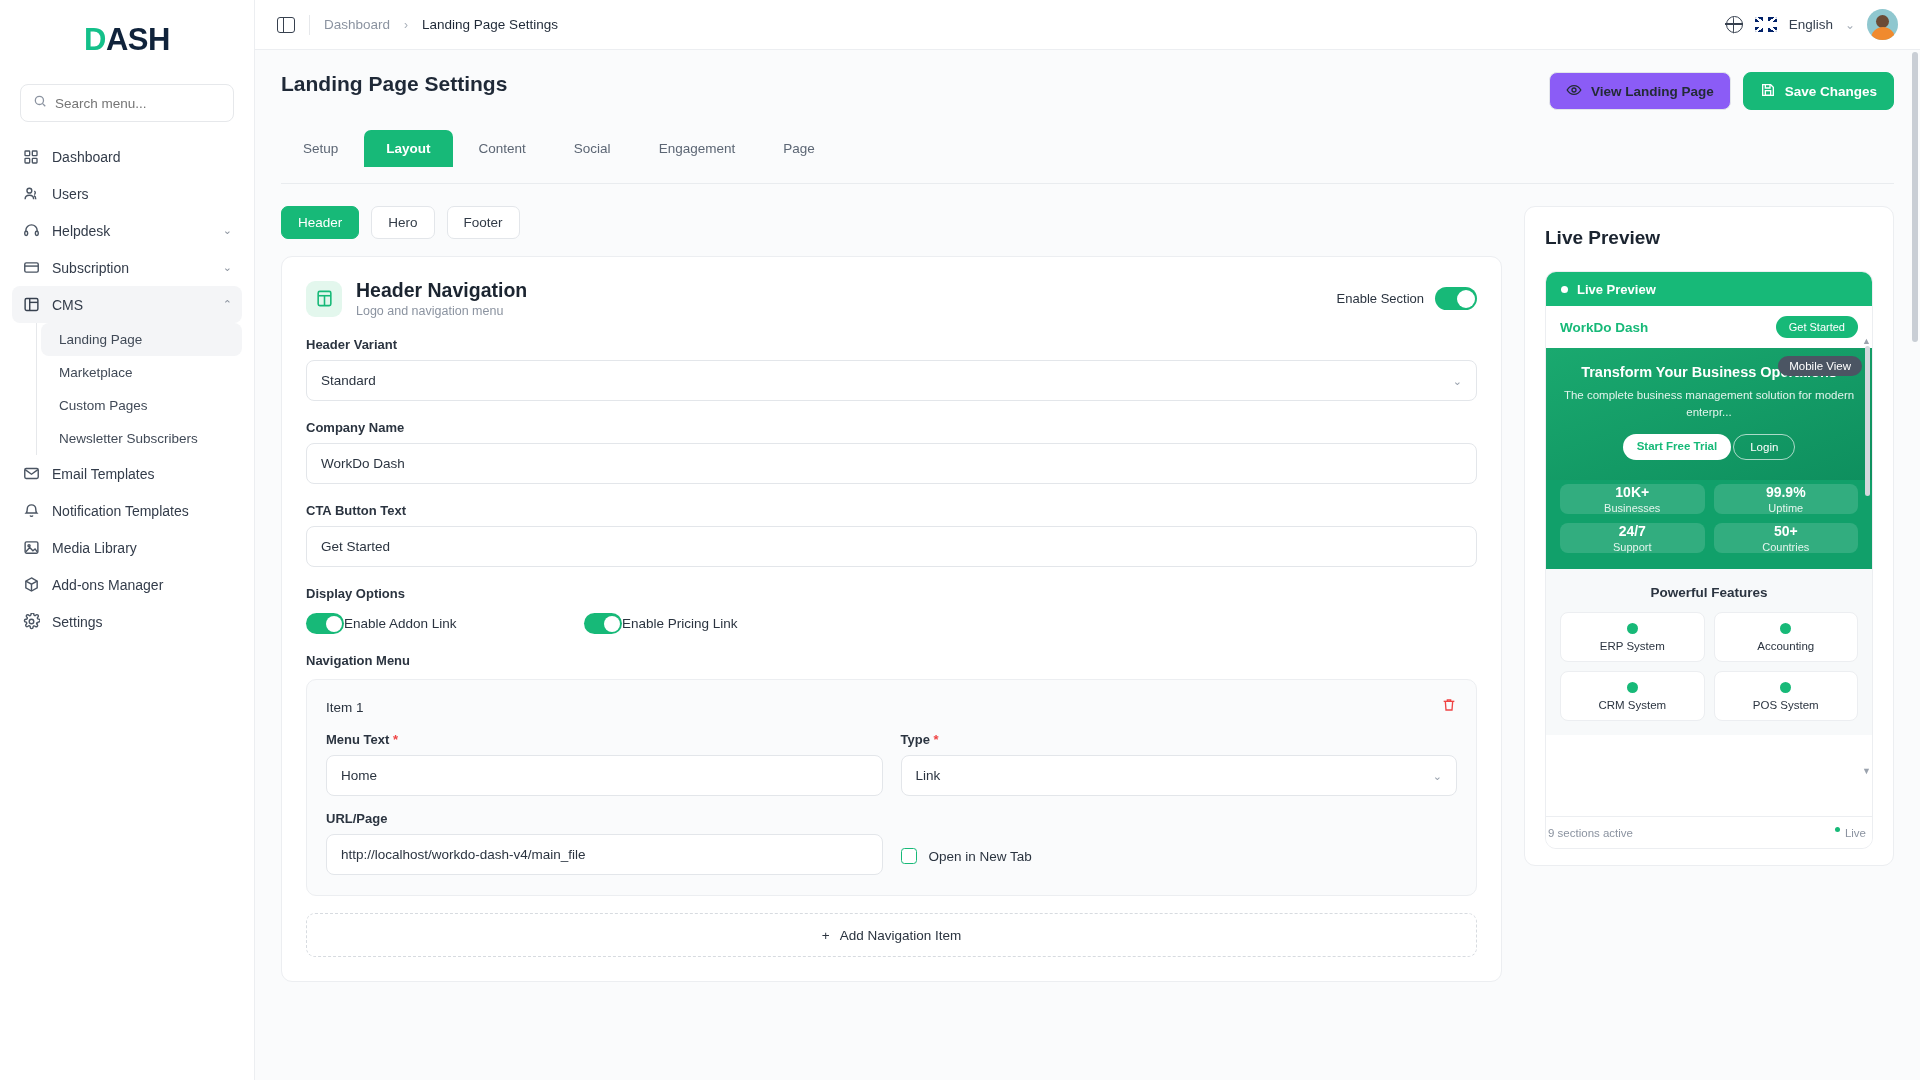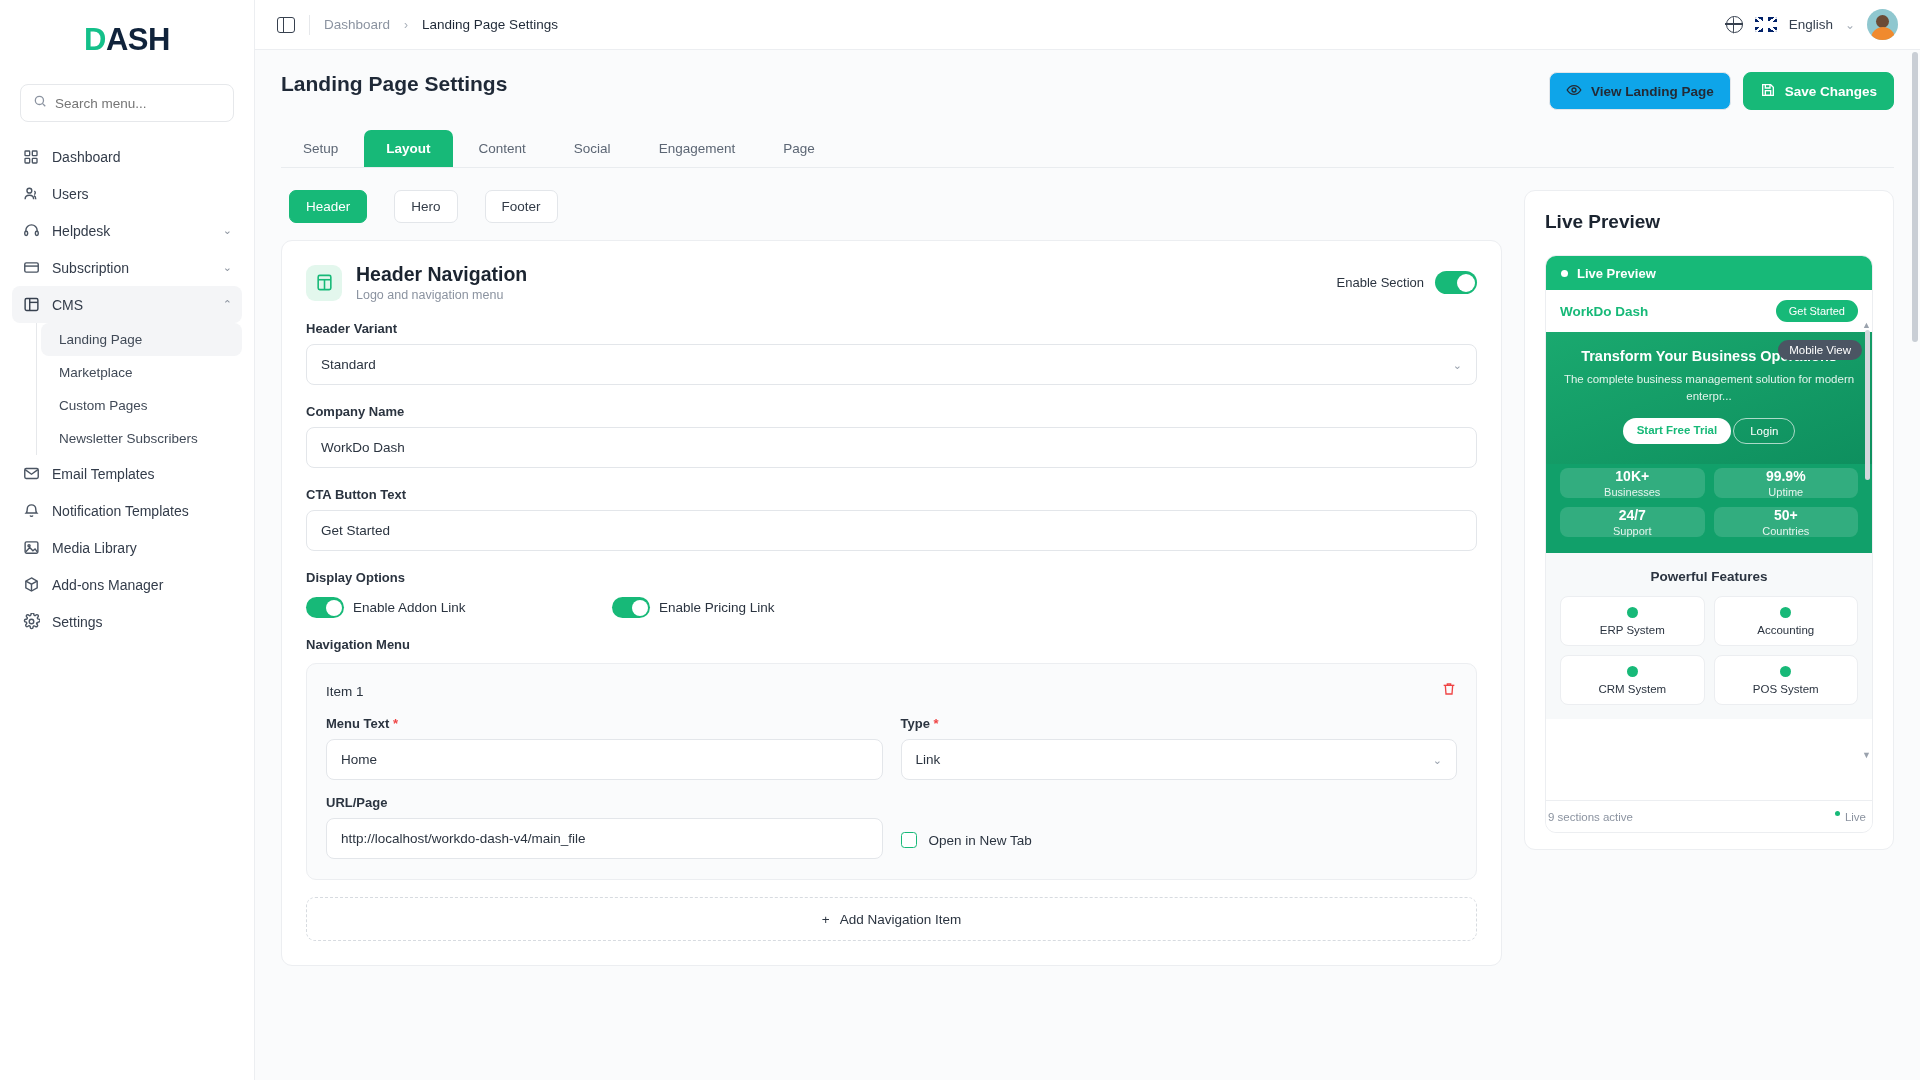--- a/index.html
+++ b/index.html
@@ -81,35 +81,35 @@
   .avatar .head { position: absolute; width: 13px; height: 13px; border-radius: 50%; background: #6b4b35; left: 9px; top: 6px; }
   .avatar .body { position: absolute; width: 24px; height: 13px; border-radius: 12px 12px 0 0; background: #f08a2e; left: 3.5px; bottom: 0; }
 
   .page-head { display: flex; align-items: flex-start; padding: 22px 26px 0 26px; }
   .page-title { font-size: 21px; font-weight: 700; color: #1f2937; }
   .head-actions { margin-left: auto; display: flex; gap: 12px; }
   .btn {
     height: 38px; display: inline-flex; align-items: center; gap: 9px; padding: 0 16px;
     border-radius: 8px; font-size: 13.5px; cursor: pointer; font-family: "Liberation Sans", sans-serif;
   }
-  .btn-outline { background: #0ea5e9; border: 1px solid #e3e6ea; color: #232b36; font-weight: 600; }
+  .btn-outline { background: #8b5cf6; border: 1px solid #e3e6ea; color: #232b36; font-weight: 600; }
   .btn-primary { background: #17b978; border: 1px solid #17b978; color: #fff; font-weight: 600; }
 
-  .tabs { display: flex; gap: 4px; margin: 20px 26px 0 26px; border-bottom: 1px solid #e9ecef; padding-bottom: 0; }
+  .tabs { display: flex; gap: 4px; margin: 20px 26px 0 26px; border-bottom: 1px solid #e9ecef; padding-bottom: 16px; }
   .tab {
     padding: 11px 22px; font-size: 13.5px; color: #5c6674; cursor: pointer;
     border-radius: 7px 7px 0 0;
   }
   .tab.active { background: #17b978; color: #fff; font-weight: 600; }
 
   .content-row { display: flex; gap: 22px; padding: 0 26px; margin-top: 22px; align-items: flex-start; }
   .col-left { flex: 1; min-width: 0; }
   .col-right { width: 370px; flex: 0 0 370px; }
 
-  .seg-row { display: flex; gap: 27px; margin-bottom: 17px; margin-left: 8px; }
+  .seg-row { display: flex; gap: 12px; margin-bottom: 17px; }
   .seg {
     height: 33px; padding: 0 16px; border-radius: 7px; font-size: 13.5px;
     display: inline-flex; align-items: center; border: 1px solid #e3e6ea; background: #fff;
     color: #323b47; cursor: pointer;
   }
   .seg.active { background: #17b978; border-color: #17b978; color: #fff; font-weight: 500; }
 
   .card { background: #fff; border: 1px solid #eceef1; border-radius: 11px; padding: 22px 24px 24px 24px; }
   .card-head { display: flex; align-items: center; gap: 14px; }
   .card-ico {
@@ -131,21 +131,21 @@
   .req { color: #ef4444; }
   .input {
     width: 100%; height: 41px; border: 1px solid #e3e6ea; border-radius: 8px;
     padding: 0 14px; font-size: 13.5px; color: #2b3440; background: #fff;
     font-family: "Liberation Sans", sans-serif; outline: none; display: flex; align-items: center;
   }
   .select { position: relative; }
   .select .caret { position: absolute; right: 14px; top: 50%; transform: translateY(-50%); color: #97a0ac; font-size: 11px; }
 
   .opts-row { display: flex; gap: 0; margin-top: 12px; }
-  .opt { display: flex; align-items: center; gap: 9px; width: 306px; }
+  .opt { display: flex; align-items: center; gap: 0; width: 278px; }
   .opt-label { font-size: 13.5px; color: #2b3440; }
 
   .navmenu-box { border: 1px solid #eceef1; border-radius: 10px; background: #fafbfc; padding: 17px 19px 20px 19px; margin-top: 11px; }
   .item-head { display: flex; align-items: center; }
   .item-title { font-size: 13.5px; color: #2b3440; font-weight: 500; }
   .trash { margin-left: auto; color: #ef4444; cursor: pointer; }
   .grid2 { display: flex; gap: 18px; margin-top: 15px; }
   .grid2 > * { flex: 1; min-width: 0; }
   .inline-check { display: flex; align-items: flex-end; gap: 12px; padding-bottom: 11px; }
   .checkbox { width: 16px; height: 16px; border: 1.6px solid #17b978; border-radius: 3.5px; background: #fff; cursor: pointer; }

